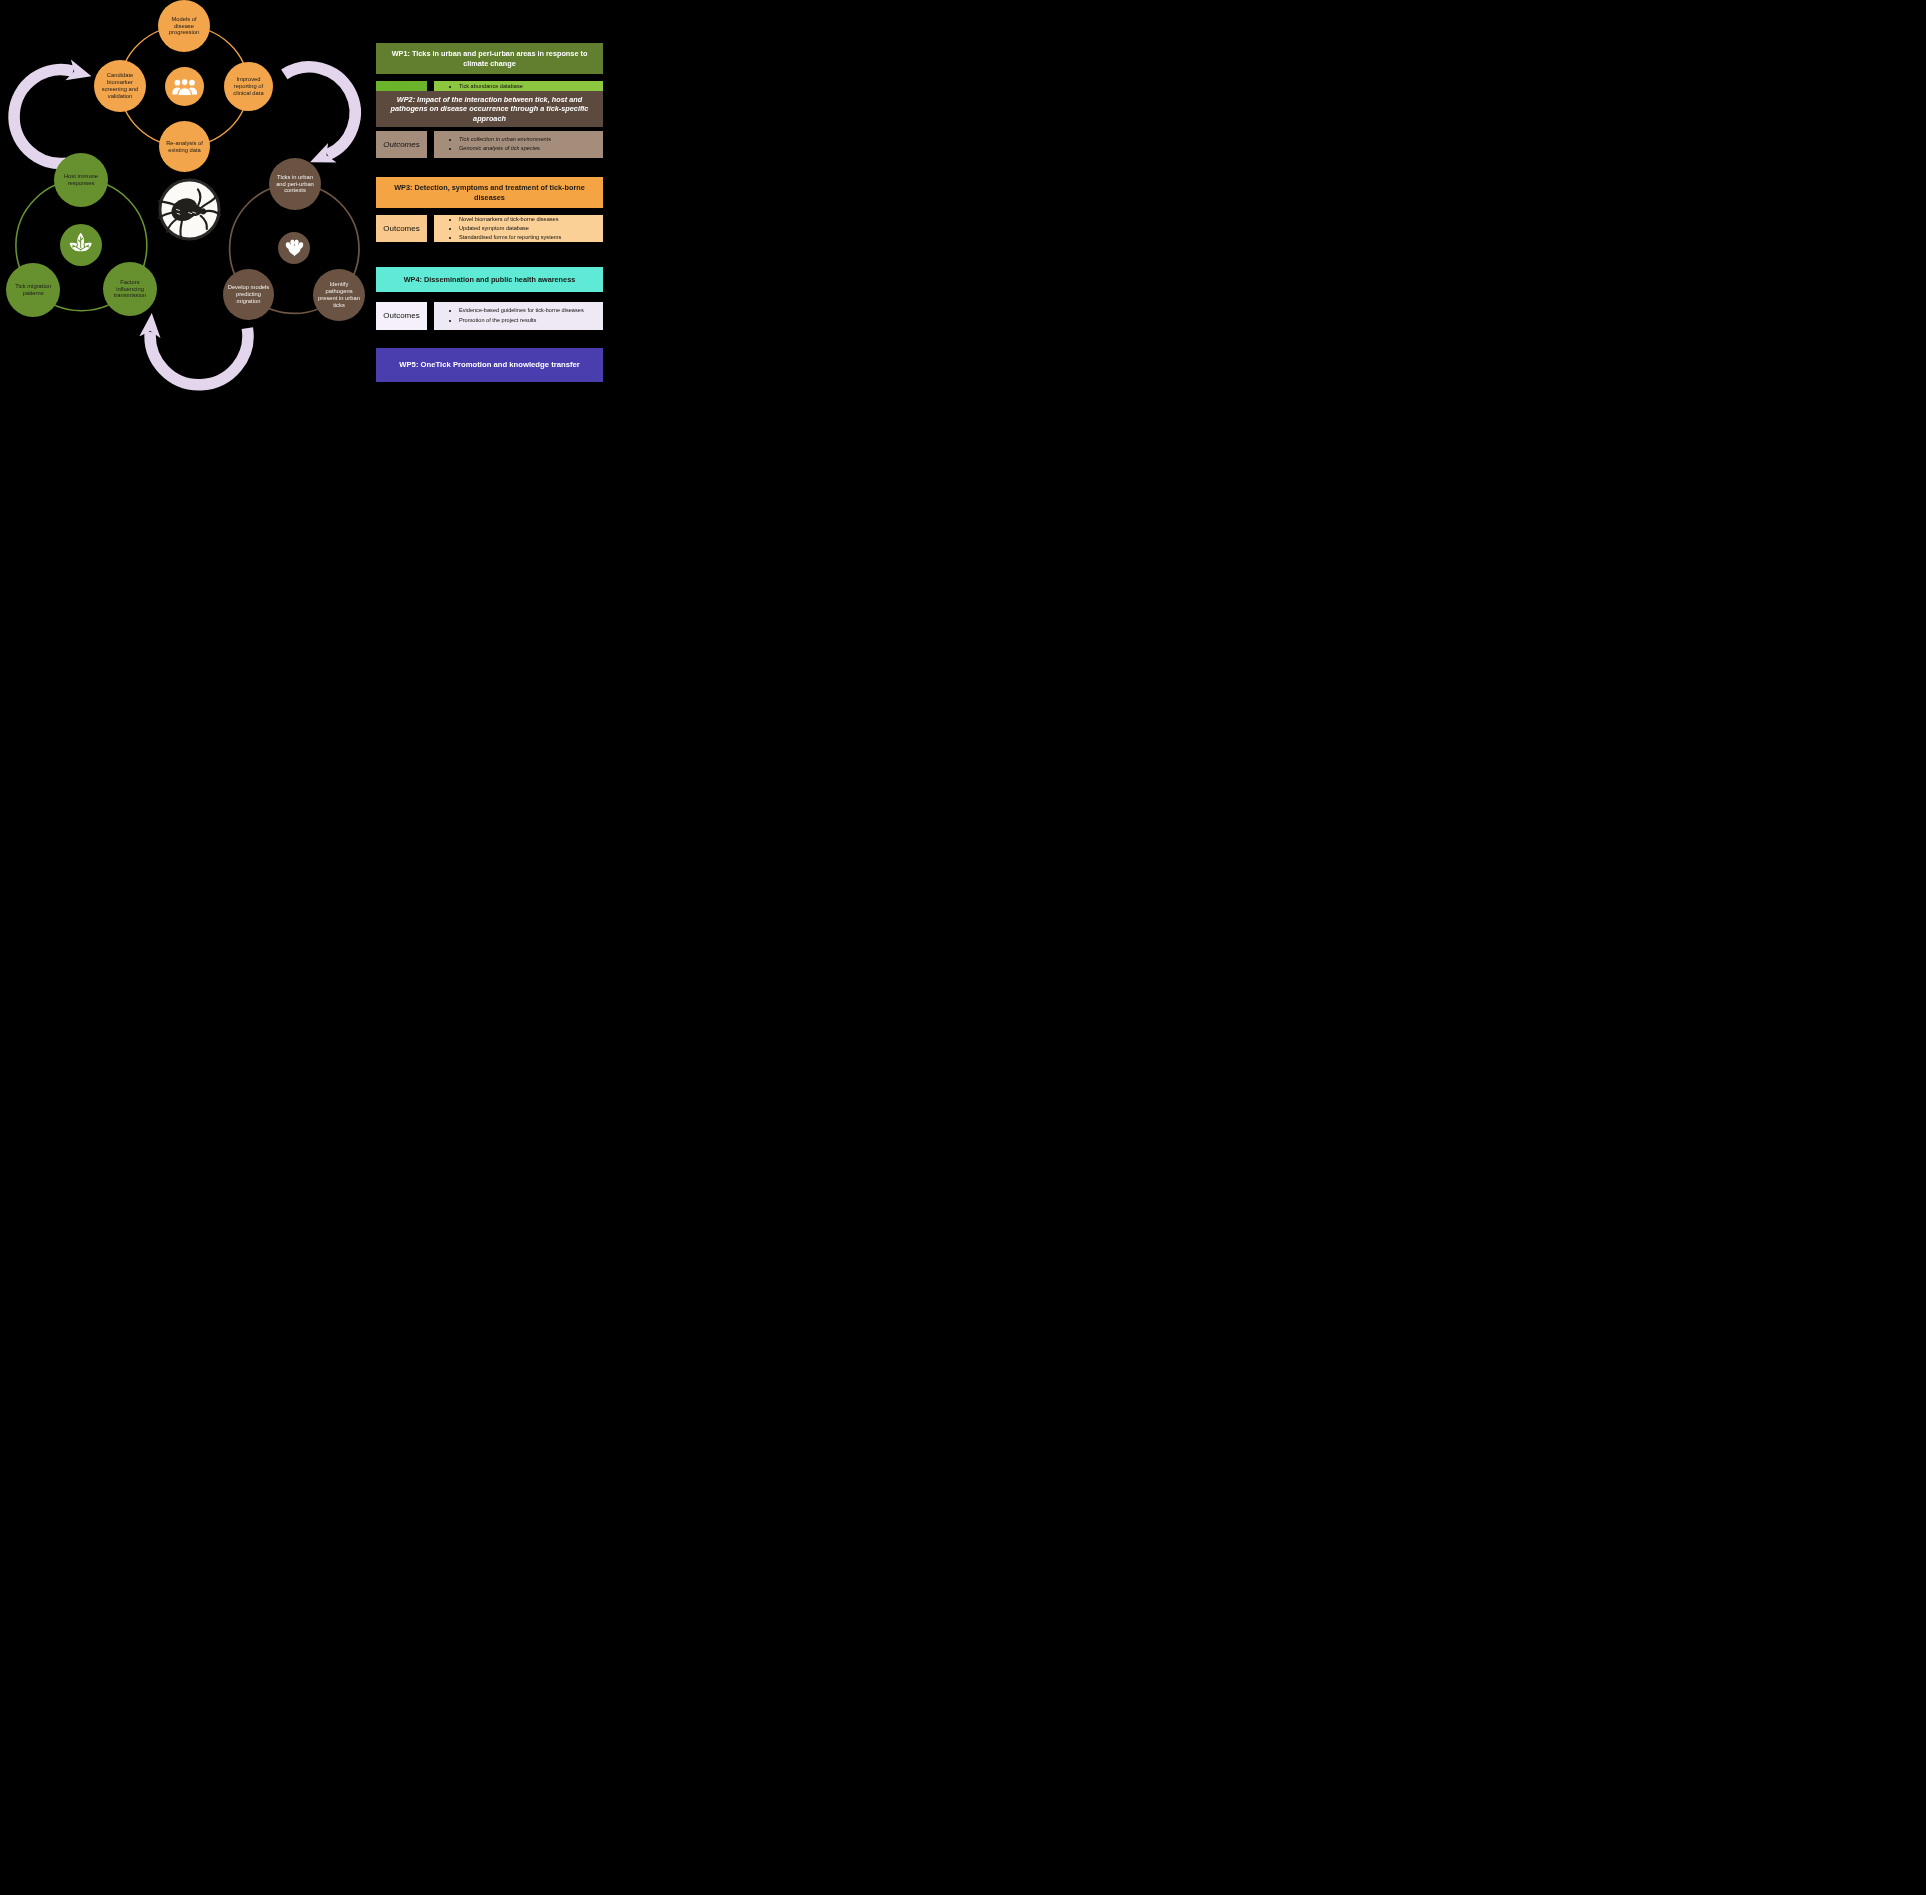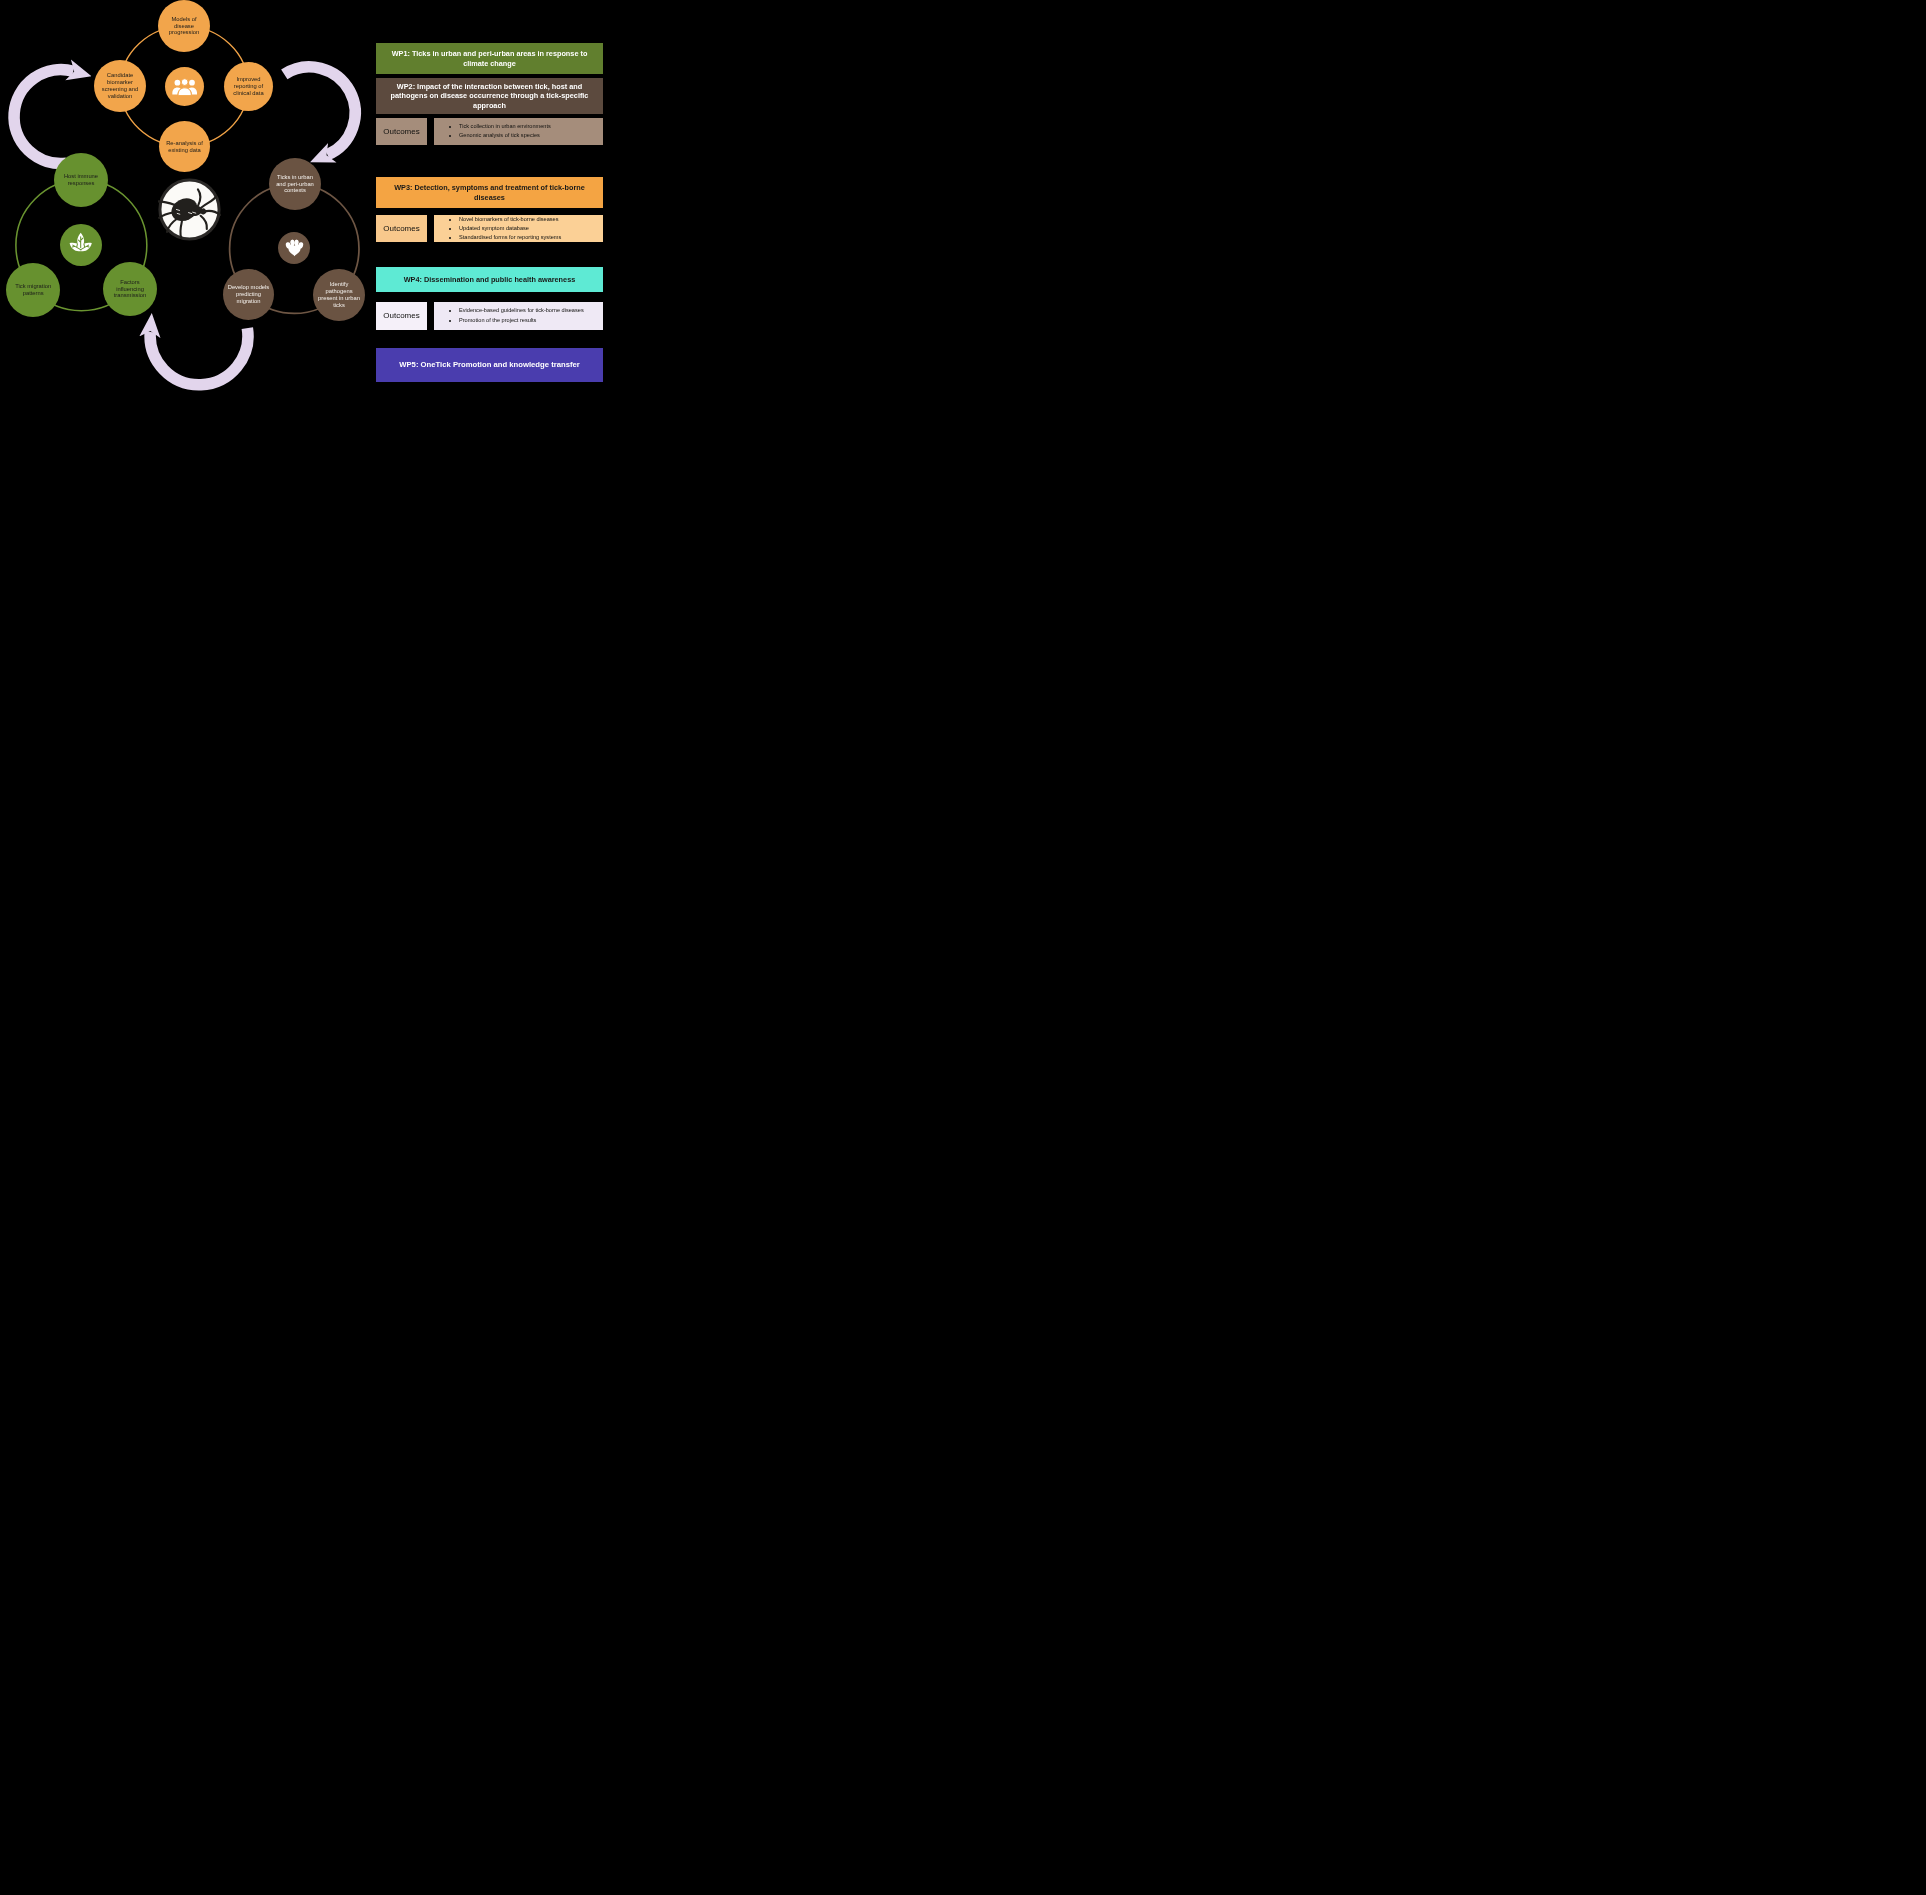--- a/index.html
+++ b/index.html
@@ -145,21 +145,21 @@
     <div class="row">
       <div class="lab bold">Outcomes</div>
       <ul class="lst">
         <li>Tick abundance database</li>
         <li>Tick abundance prediction</li>
         <li>Standardization of tick collection protocols</li>
       </ul>
     </div>
   </section>
 
-  <section class="panel wp2" style="top:78px;">
+  <section class="panel wp2" style="top:91px;font-style:italic;">
     <header class="hd">WP2: Impact of the interaction between tick, host and pathogens on disease occurrence through a tick-specific approach</header>
     <div class="row">
       <div class="lab">Outcomes</div>
       <ul class="lst">
         <li>Tick collection in urban environments</li>
         <li>Genomic analysis of tick species</li>
       </ul>
     </div>
   </section>
 

